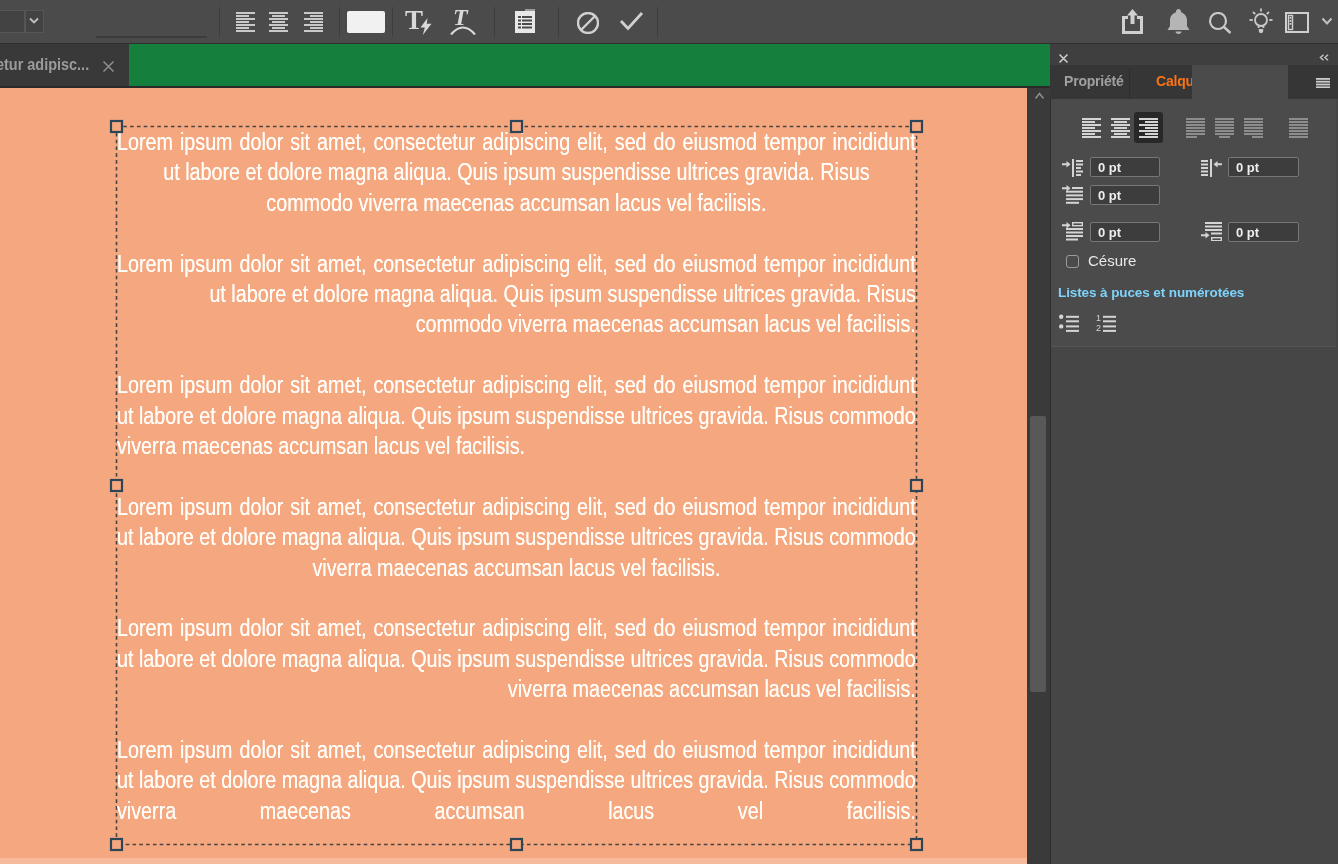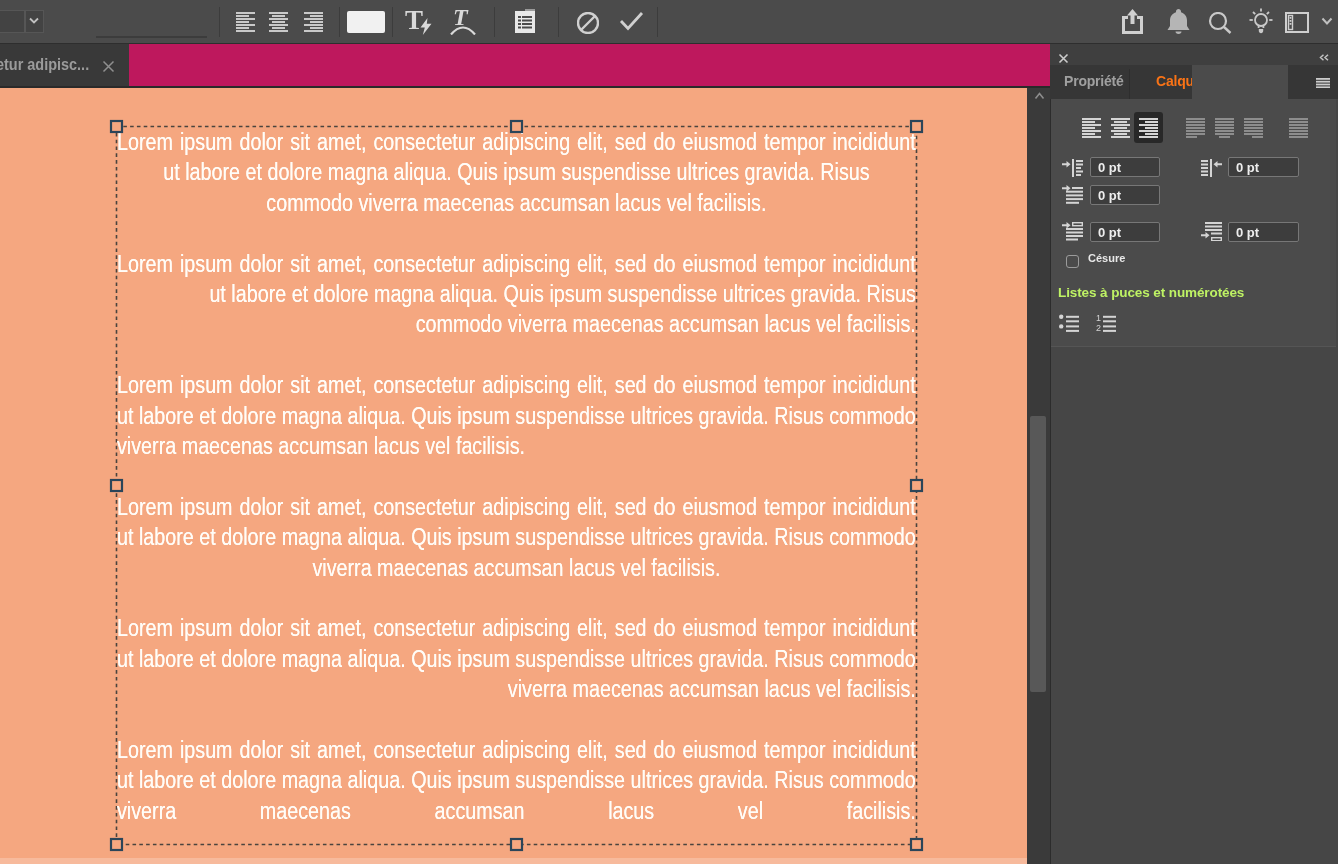--- a/index.html
+++ b/index.html
@@ -2,21 +2,21 @@
 <html><head><meta charset="utf-8">
 <style>
   html,body{margin:0;padding:0;width:1338px;height:864px;overflow:hidden;background:#4a4a4a;
     font-family:"Liberation Sans",sans-serif;}
   .abs{position:absolute;}
   .gs{filter:brightness(1.0);}
   
   #toolbar{left:0;top:0;width:1338px;height:43px;background:#4b4b4b;border-bottom:1px solid #2e2e2e;}
   .vsep{top:7px;width:1px;height:30px;background:#3c3c3c;}
   
-  #tabbar{left:0;top:44px;width:1050px;height:44px;background:#be185d;}
+  #tabbar{left:0;top:44px;width:1050px;height:44px;background:#15803d;}
   #tab1{left:0;top:0;width:129px;height:44px;background:#393939;}
   #tab2{left:131px;top:0;width:864px;height:44px;background:#515151;}
   .tabtxt{font-weight:bold;font-size:17px;white-space:nowrap;}
   
   #canvas{left:0;top:88px;width:1027px;height:776px;background:#f5a780;overflow:hidden;}
   #cantext{position:absolute;left:117px;top:39px;width:931px;transform:scaleX(0.858);transform-origin:0 0;
     font-size:23px;line-height:30.4px;color:#fffdf8;text-shadow:0 0 0.5px rgba(255,253,248,0.9);}
   #cantext p{margin:0 0 30.4px 0;}
   #cantext p:last-child{margin-bottom:0;}
   .ljust{text-align:justify;text-align-last:justify;}
@@ -387,23 +387,23 @@
           <rect x="10.7" y="15.7" width="9.6" height="3" fill="none" stroke="#d4d4d4" stroke-width="1.4"></rect>
           <rect x="4" y="0" width="17" height="2"></rect>
           <rect x="4" y="3.5" width="17" height="2"></rect>
           <rect x="4" y="7" width="17" height="2"></rect>
           <rect x="10" y="10.5" width="11" height="2"></rect>
         </g>
       </svg>
     <div class="field gs" style="left:177px;top:123px;width:71px;">0 pt</div>
 
     <div class="abs" style="left:15px;top:156px;width:11px;height:11px;border:1.5px solid #9b9b9b;border-radius:3px;"></div>
-    <div class="abs" style="left:37px;top:153px;font-size:11px;font-weight:bold;color:#e8e8e8;">Césure</div>
-
-    <div class="abs" style="left:7px;top:186px;font-size:13.5px;font-weight:bold;color:#bef264;letter-spacing:-0.1px;">Listes à puces et numérotées</div>
+    <div class="abs" style="left:37px;top:153px;font-size:15px;font-weight:normal;color:#e8e8e8;">Césure</div>
+
+    <div class="abs" style="left:7px;top:186px;font-size:13.5px;font-weight:bold;color:#7dd3fc;letter-spacing:-0.1px;">Listes à puces et numérotées</div>
     <svg class="abs" style="left:8px;top:215px" width="20" height="19" viewBox="0 0 20 19">
       <g fill="#d4d4d4">
           <circle cx="2.2" cy="2.8" r="2.2"></circle>
           <rect x="7" y="1.8" width="13" height="2"></rect>
           <rect x="7" y="6.3" width="13" height="2"></rect>
           <circle cx="2.2" cy="12.4" r="2.2"></circle>
           <rect x="7" y="11.4" width="13" height="2"></rect>
           <rect x="7" y="15.9" width="13" height="2"></rect>
         </g>
       </svg>

